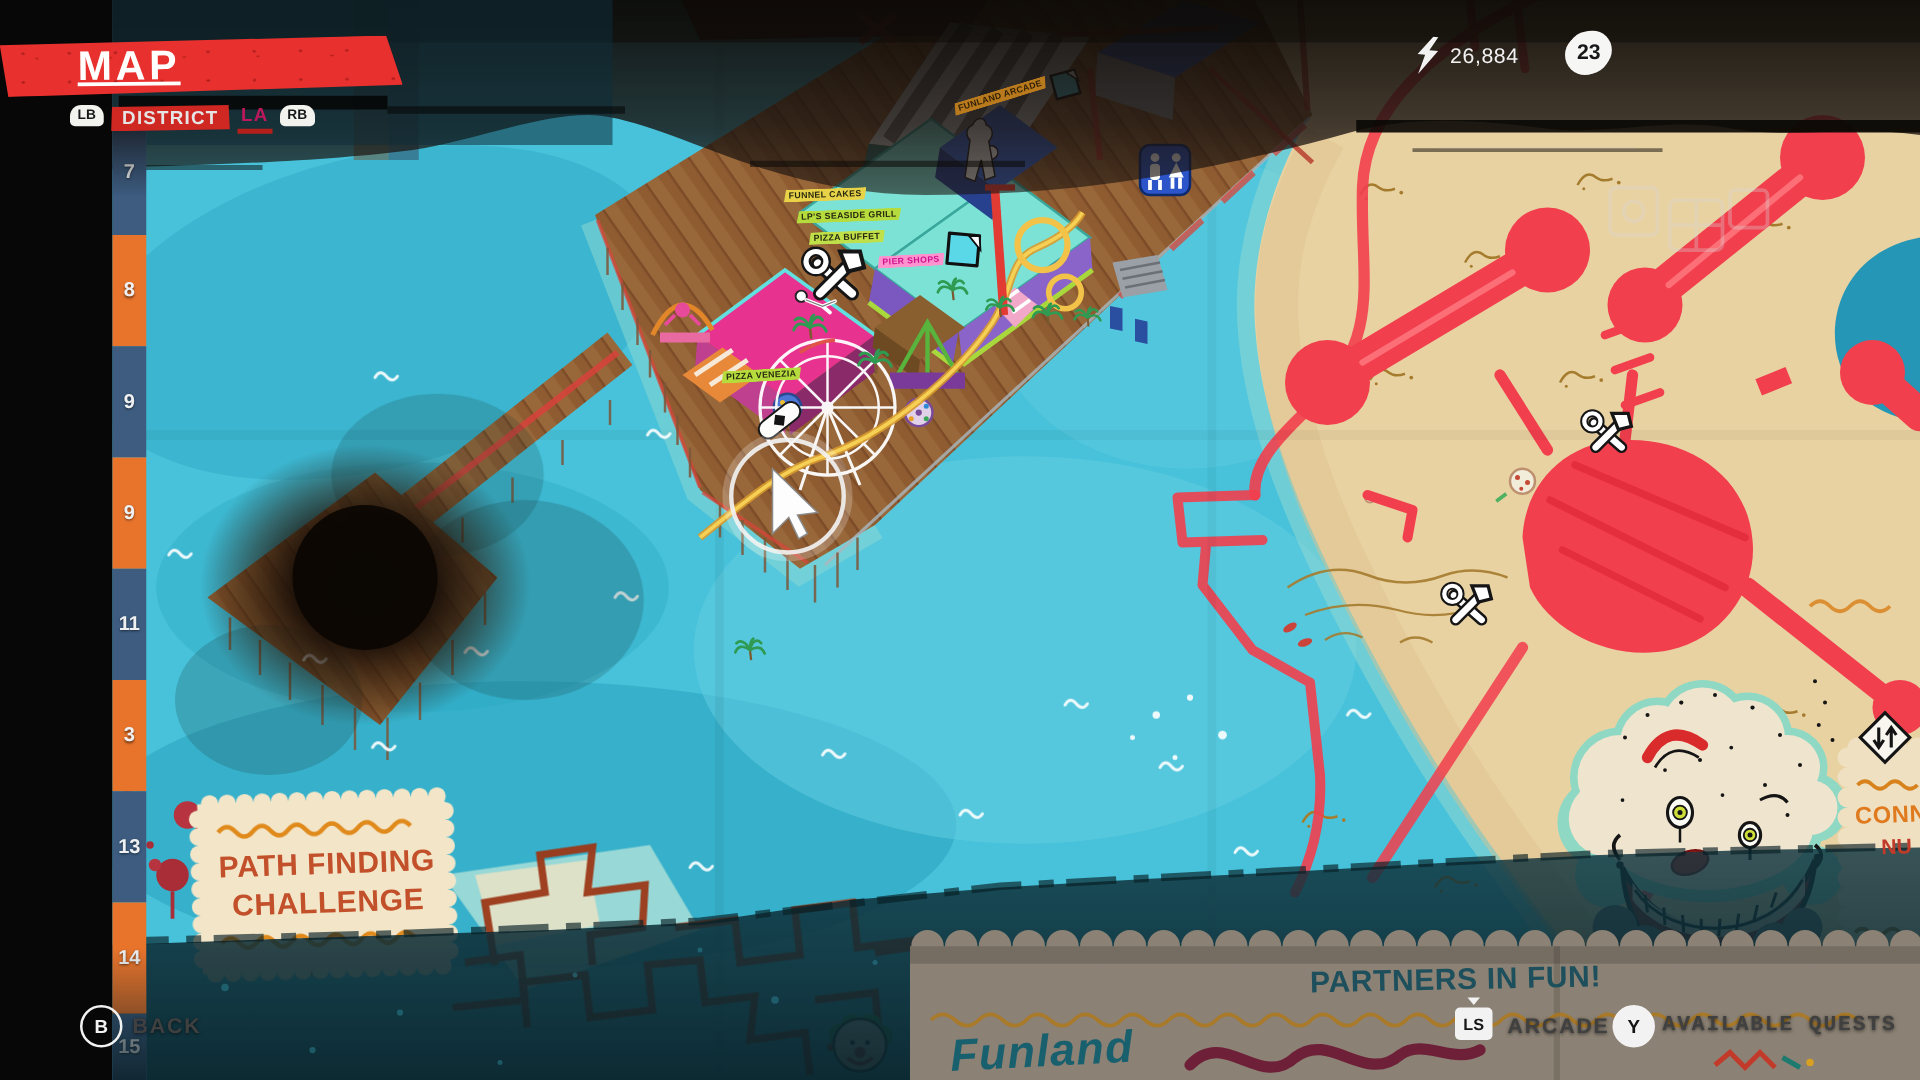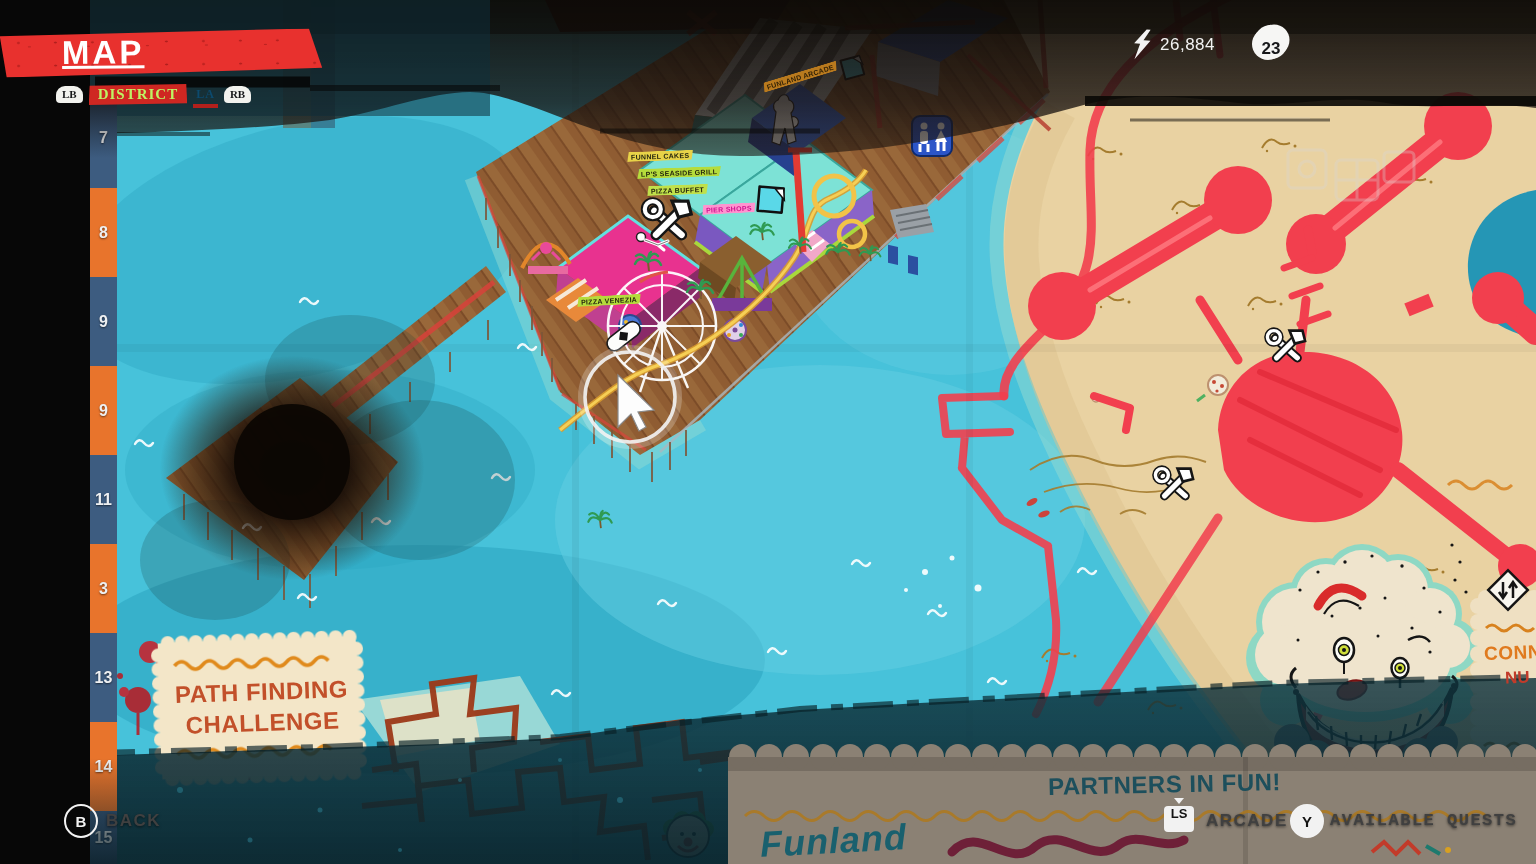--- a/index.html
+++ b/index.html
@@ -22,45 +22,45 @@
   
   #map-banner{position:absolute;left:0;top:30px;width:322px;height:46px;background:#e8312e;
       transform:rotate(-.6deg);
       clip-path:polygon(0 10%,96% 0,100% 86%,2% 100%);
       background-image:radial-gradient(rgba(120,10,10,.5) 1px,transparent 2px),
                        radial-gradient(rgba(120,10,10,.4) 1px,transparent 2px);
       background-size:37px 23px,59px 31px;}
   #map-banner .t{position:absolute;left:62px;top:3px;color:#fff;font-size:33px;font-weight:900;
       letter-spacing:3px;text-decoration:underline;}
   
-  #district-nav{position:absolute;left:56px;top:84px;display:flex;align-items:center;gap:6px;font-family:Liberation Serif, serif;}
+  #district-nav{position:absolute;left:56px;top:84px;display:flex;align-items:flex-start;gap:6px;}
   .shoulder{background:#f2f2ee;color:#17181a;font-size:11px;font-weight:800;
       padding:3px 6px;border-radius:9px 9px 4px 4px;line-height:1;}
-  #district-chip{background:#cf2722;color:#bef264;font-size:15px;font-weight:800;letter-spacing:1px;
+  #district-chip{background:#cf2722;color:#e5e5e5;font-size:15px;font-weight:800;letter-spacing:1px;
       padding:3px 9px;line-height:1;clip-path:polygon(1% 8%,99% 0,100% 92%,0 100%);}
-  #district-current{color:#0c4a6e;font-size:12px;font-weight:800;letter-spacing:1px;position:relative;padding:0 3px;}
+  #district-current{color:#be185d;font-size:15px;font-weight:800;letter-spacing:1px;position:relative;padding:0 3px;}
   #district-current::after{content:"";position:absolute;left:0;right:0;bottom:-6px;height:4px;background:#b3201c;}
   
   #cash{position:absolute;left:1132px;top:29px;display:flex;align-items:center;gap:8px;}
   #cash .amt{font-size:17px;letter-spacing:.5px;}
   #level-badge{position:absolute;left:1254px;top:25px;width:34px;height:34px;border-radius:50%;
-      background:#f6f6f4;display:flex;align-items:flex-end;justify-content:center;
+      background:#f6f6f4;display:flex;align-items:center;justify-content:center;
       box-shadow:-3px 2px 0 -1px #f6f6f4,3px -2px 0 -1.5px #f6f6f4;}
   #level-badge span{color:#17181a;font-size:17px;font-weight:900;}
   #xp-block{position:absolute;left:1292px;top:34px;}
   #xp-block .xt{font-size:17px;letter-spacing:.5px;}
   #xp-bar{margin-top:5px;width:182px;height:12px;background:rgba(140,150,158,.85);}
   .xp-fill{height:100%;background:#f4f4f2;}
   
   .keycap-circle{position:absolute;width:30px;height:30px;border-radius:50%;display:flex;
       align-items:center;justify-content:center;font-weight:800;font-size:15px;}
   #btn-back{left:64px;top:804px;border:2.5px solid #f2f2f2;color:#f2f2f2;}
   #btn-quests{left:1290px;top:804px;background:#f2f2f2;color:#141414;border:2.5px solid #f2f2f2;}
   #btn-player{position:absolute;left:1164px;top:806px;width:30px;height:26px;background:#f2f2f2;
-      border-radius:4px;display:flex;align-items:flex-start;justify-content:center;}
+      border-radius:4px;display:flex;align-items:center;justify-content:center;}
   #btn-player::before{content:"";position:absolute;top:-8px;left:50%;margin-left:-5px;
       border-left:5px solid transparent;border-right:5px solid transparent;border-top:6px solid #f2f2f2;}
   #btn-player span{color:#141414;font-weight:900;font-size:13px;}
   .footer-label{position:absolute;color:#404040;font-size:17px;letter-spacing:1.5px;font-weight:600;
       text-shadow:0 1px 3px rgba(0,0,0,.6);}
   #lbl-back{left:106px;top:811px;}
   #lbl-player{left:1206px;top:811px;}
   #lbl-quests{left:1330px;top:811px;font-family:Liberation Mono, monospace;}
   
   .chip{position:absolute;white-space:nowrap;font-size:7px;font-weight:800;letter-spacing:.3px;

